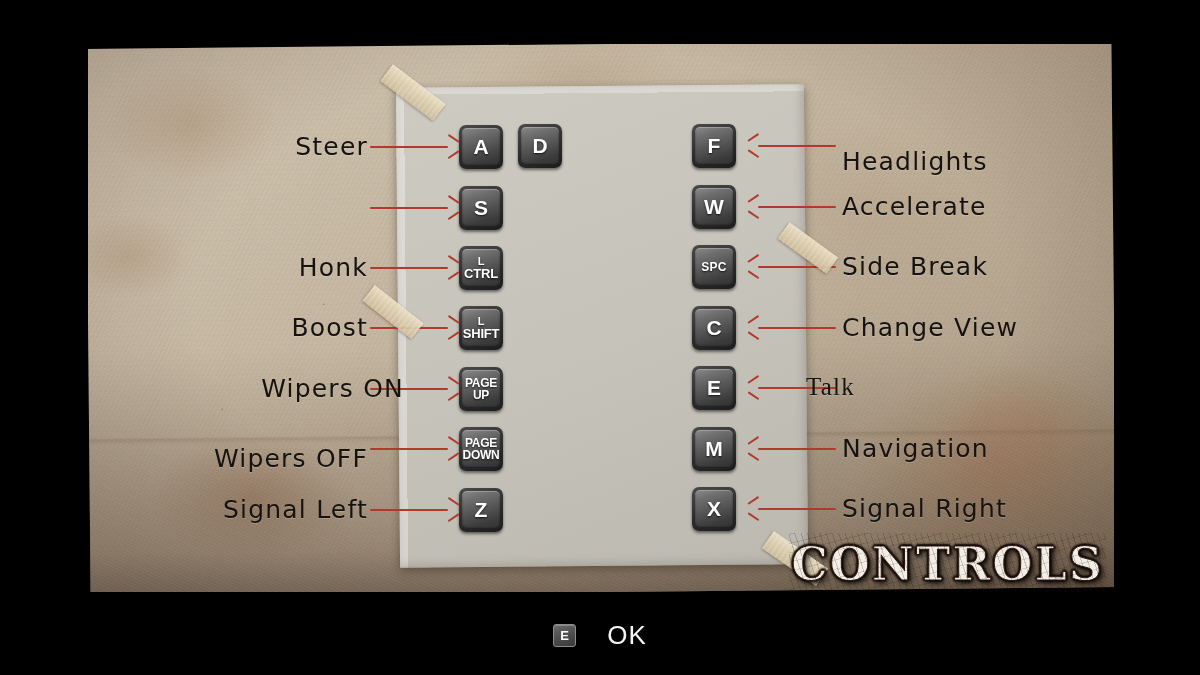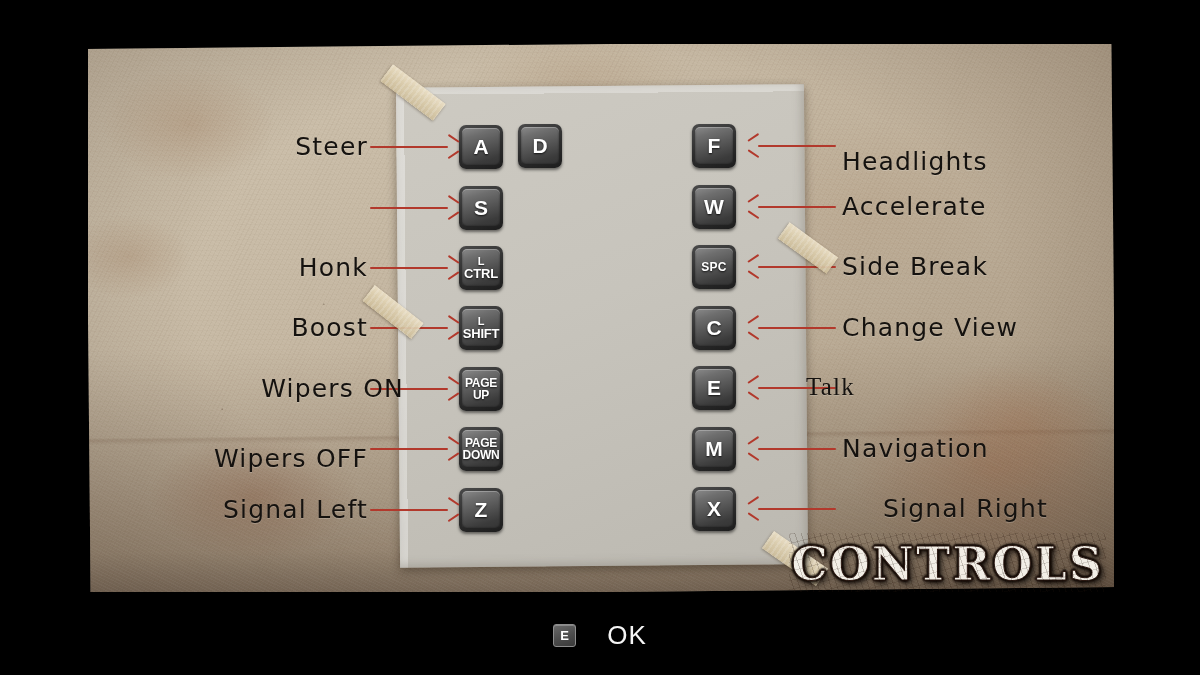--- a/index.html
+++ b/index.html
@@ -407,21 +407,21 @@
       <span class="l1">X</span>
     </div>
   </div>
   <div class="arrow to-left" style="left:748px; top:502px; width:88px;">
     <div class="shaft" style="left:10px; width:78px;"></div>
     <div class="head" style="left:0;">
         <span class="a"></span>
         <span class="b"></span>
       </div>
   </div>
-  <div class="label right" style="left:842px; top:494px;margin-left:41px;">Signal Right</div>
+  <div class="label right" style="left:842px; top:494px;">Signal Right</div>
 
   <div id="title">CONTROLS</div>
 
   <div class="bar" id="bar-top"></div>
   <div class="bar" id="bar-bottom"></div>
   <div class="side" id="side-left"></div>
   <div class="side" id="side-right"></div>
 
   <div id="prompt">
     <div class="minikey">E</div>

